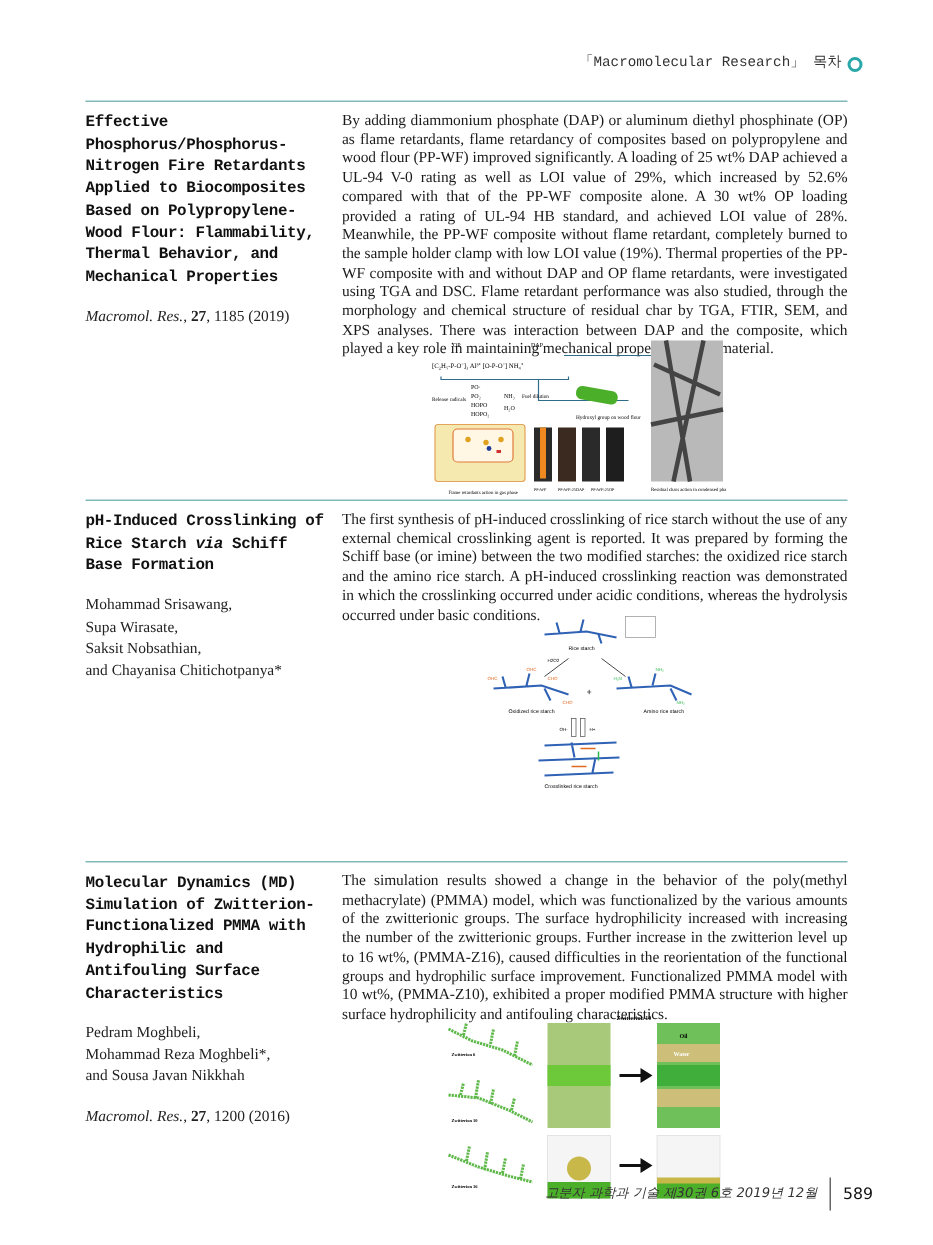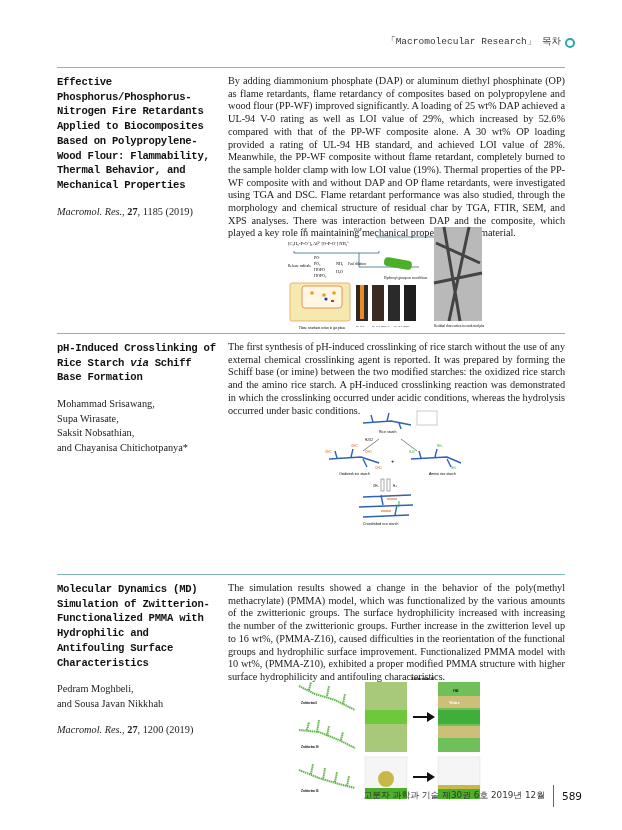--- a/index.html
+++ b/index.html
@@ -32,21 +32,21 @@
     font-size: 10.3px; line-height: 12.7px; text-align: justify; color: #1a1a1a;
     letter-spacing: -0.05px;
   }
   .figure { position: absolute; }
 
   .footer {
     position: absolute; top: 785px; right: 40px;
     display: flex; align-items: center;
     font-family: "DejaVu Sans", sans-serif; color: #333;
   }
-  .footer-text { font-size: 8.8px; margin-right: 8px; }
+  .footer-text { font-size: 8.8px; margin-right: 8px; font-style: italic; }
   .footer-bar { width: 1px; height: 22px; background: #666; margin-right: 8px; }
   .footer-page { font-size: 10.5px; font-weight: normal; color: #111; }
 </style>
 </head>
 <body>
 
 <div class="running-header">
   <span>「Macromolecular Research」 목차</span>
   <span class="header-dot"></span>
 </div>
@@ -141,24 +141,25 @@
     <text x="62" y="116" font-size="3.5" font-family="Liberation Sans, sans-serif">Crosslinked rice starch</text>
   </svg>
 </div>
 
 <div class="article" style="top:530px;height:240px;margin-top:44px;">
   <div class="rule"></div>
   <div class="meta">
     <div class="title">Molecular Dynamics (MD) Simulation of Zwitterion-Functionalized PMMA with Hydrophilic and Antifouling Surface Characteristics</div>
     <div class="authors">
       <div>Pedram Moghbeli,</div>
+      <div>Mohammad Reza Moghbeli*,</div>
       <div>and Sousa Javan Nikkhah</div>
     </div>
     <div class="cite">
-      <i>Macromol. Res.</i>, <b>27</b><span>, 1200 (2019)</span>
+      <i>Macromol. Res.</i>, <b>27</b><span>, 1200 (2016)</span>
     </div>
   </div>
   <div class="abstract">The simulation results showed a change in the behavior of the poly(methyl methacrylate) (PMMA) model, which was functionalized by the various amounts of the zwitterionic groups. The surface hydrophilicity increased with increasing the number of the zwitterionic groups. Further increase in the zwitterion level up to 16 wt%, (PMMA-Z16), caused difficulties in the reorientation of the functional groups and hydrophilic surface improvement. Functionalized PMMA model with 10 wt%, (PMMA-Z10), exhibited a proper modified PMMA structure with higher surface hydrophilicity and antifouling characteristics.</div>
 
   <svg class="figure" style="left:208px;top:100px" width="240" height="130" viewBox="0 0 240 130">
     <path d="M34 12 L50 20 L70 26 L90 36 M44 16 L46 8 M62 22 L64 12 M78 30 L80 20" stroke="#5fb84a" stroke-width="2" fill="none" stroke-dasharray="1.5 0.6"></path>
     <text x="36" y="30" font-size="3" font-family="Liberation Serif, serif" font-weight="bold">Zwitterion 6</text>
     <path d="M34 56 L54 58 L74 66 L90 74 M42 56 L44 48 M52 58 L54 46 M62 62 L64 52 M76 66 L78 58" stroke="#5fb84a" stroke-width="2" fill="none" stroke-dasharray="1.5 0.6"></path>
     <text x="36" y="74" font-size="3" font-family="Liberation Serif, serif" font-weight="bold">Zwitterion 10</text>
     <path d="M34 96 L54 104 L74 110 L90 114 M46 100 L48 90 M58 106 L60 94 M70 108 L72 98 M82 112 L84 102" stroke="#5fb84a" stroke-width="2" fill="none" stroke-dasharray="1.5 0.6"></path>

